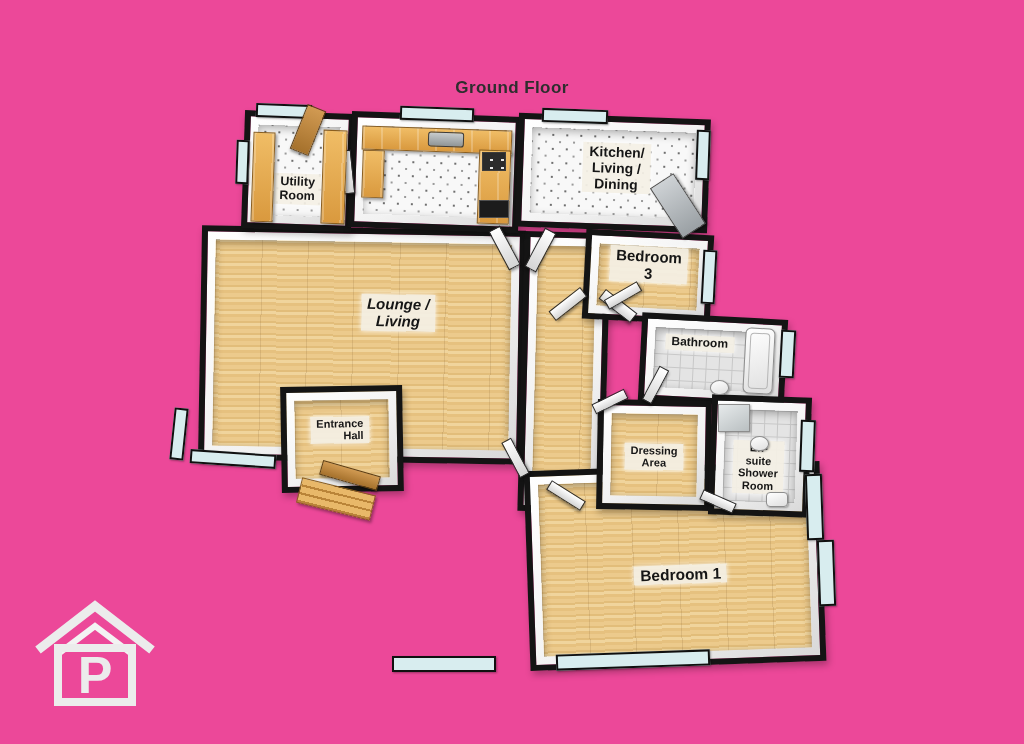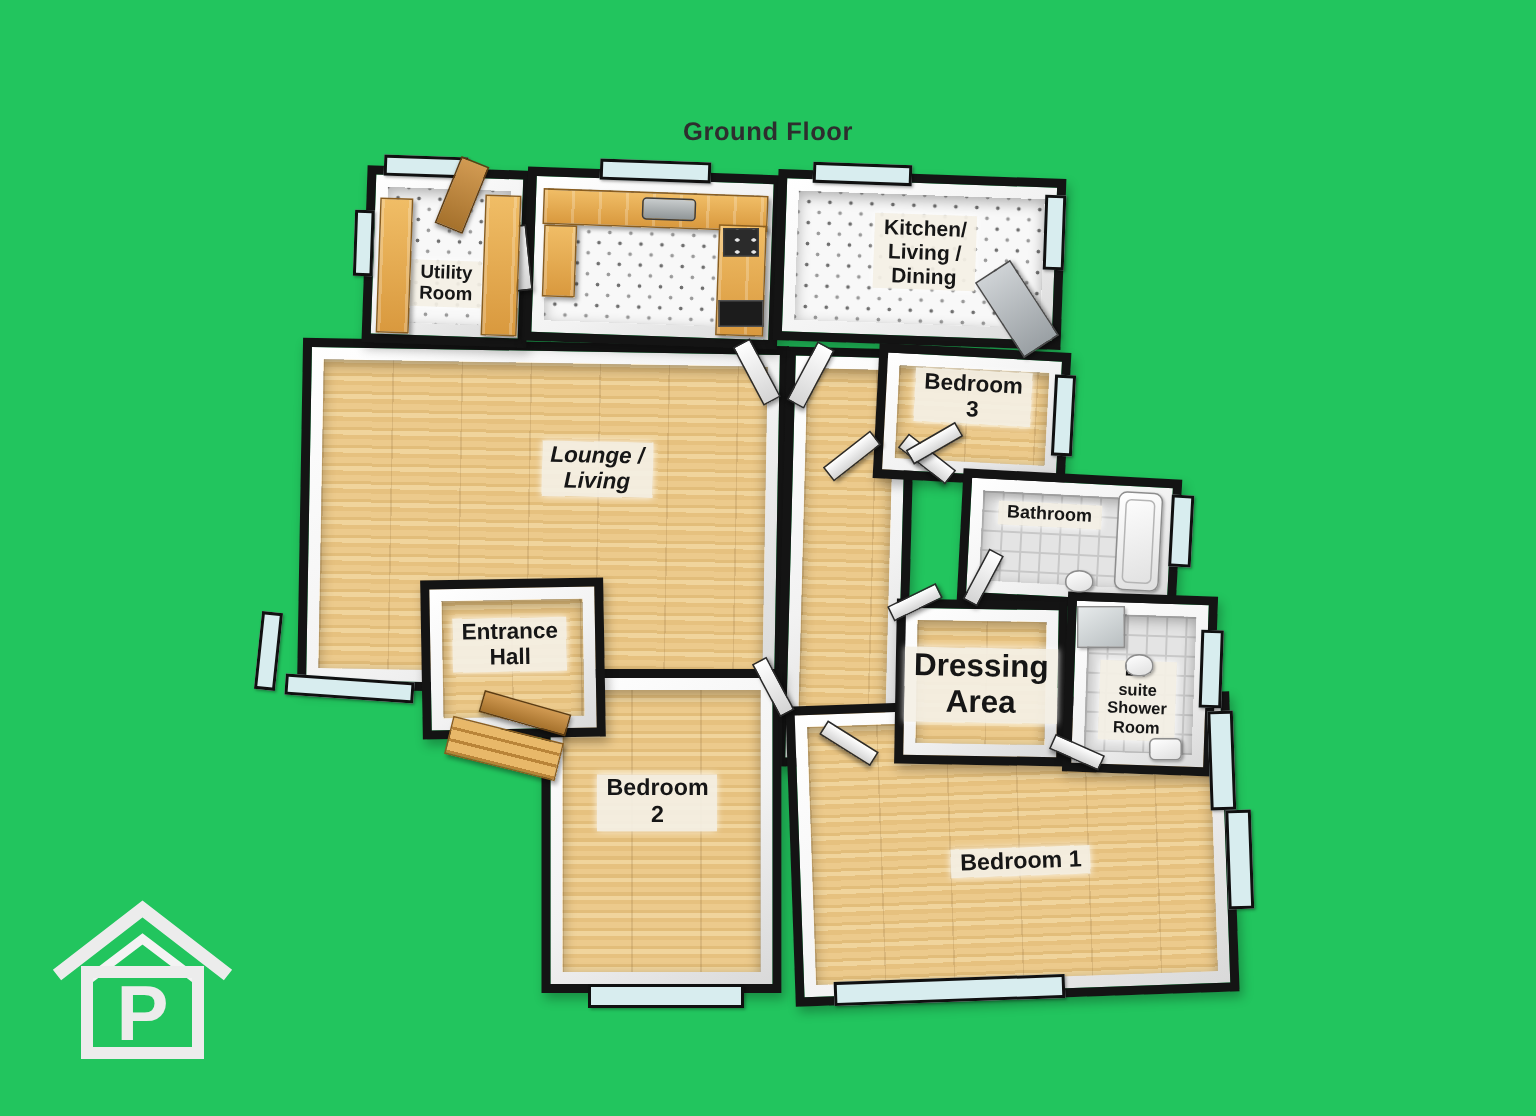--- a/index.html
+++ b/index.html
@@ -1,16 +1,16 @@
 <!DOCTYPE html>
 <html><head>
 <meta charset="utf-8">
 <style>
   html,body{margin:0;padding:0;background:#ffffff;}
-  #canvas{position:relative;width:1024px;height:744px;background:#22c55e;overflow:hidden;
+  #canvas{position:relative;width:1024px;height:744px;background:#ec4899;overflow:hidden;
           font-family:"Liberation Sans", sans-serif;}
   #plan-title{position:absolute;left:0;top:78px;width:1024px;text-align:center;
           font-size:17px;font-weight:bold;color:#2e2e2e;letter-spacing:.4px;}
   
   .room{position:absolute;box-sizing:border-box;border:6px solid #141414;
         background:linear-gradient(145deg,#ffffff 0%,#f2f2f2 55%,#d9d9d9 100%);
         box-shadow:2px 4px 7px rgba(0,0,0,.28);}
   .floor{position:absolute;inset:8px;box-shadow:inset 0 3px 9px rgba(0,0,0,.30);}
   .wood{background:
         repeating-linear-gradient(90deg, rgba(120,85,40,.16) 0 1px, rgba(0,0,0,0) 1px 46px),
@@ -54,25 +54,20 @@
     <div class="floor wood">
       <div class="room-label" style="left:62%;top:34%;font-size:15px;font-style:italic;">Lounge /
 Living</div>
     </div>
   </div>
 
   <div class="room" style="left:521px;top:232px;width:86px;height:280px;transform:rotate(1.5deg);">
     <div class="floor wood"></div>
   </div>
 
-  <div class="room" style="left:361px;top:446px;width:160px;height:216px;">
-    <div class="floor wood">
-      <div class="room-label" style="left:48%;top:40%;font-size:15.5px;">Bedroom 2</div>
-    </div>
-  </div>
 
   <div class="room" style="left:527px;top:466px;width:296px;height:200px;transform:rotate(-2deg);">
     <div class="floor wood">
       <div class="room-label" style="left:52%;top:55%;font-size:15.5px;">Bedroom 1</div>
     </div>
   </div>
 
   <div class="room" style="left:243px;top:112px;width:110px;height:118px;transform:rotate(2deg);">
     <div class="floor dots">
       <div class="room-label" style="left:50%;top:70%;font-size:12.5px;">Utility
@@ -99,36 +94,36 @@
   </div>
 
   <div class="room" style="left:640px;top:316px;width:146px;height:88px;transform:rotate(3deg);">
     <div class="floor tile">
       <div class="room-label" style="left:38%;top:24%;font-size:12px;">Bathroom</div>
     </div>
   </div>
 
   <div class="room" style="left:597px;top:400px;width:114px;height:110px;transform:rotate(1deg);">
     <div class="floor wood">
-      <div class="room-label" style="left:50%;top:52%;font-size:21px;">Dressing
+      <div class="room-label" style="left:50%;top:52%;font-size:11px;">Dressing
 Area</div>
     </div>
   </div>
 
   <div class="room" style="left:710px;top:396px;width:100px;height:120px;transform:rotate(2deg);">
     <div class="floor tile">
       <div class="room-label" style="left:48%;top:62%;font-size:11px;">En-suite
 Shower
 Room</div>
     </div>
   </div>
 
   <div class="room" style="left:281px;top:386px;width:122px;height:106px;transform:rotate(-1deg);">
     <div class="floor wood">
-      <div class="room-label" style="left:48%;top:38%;font-size:15px;">Entrance
+      <div class="room-label" style="left:48%;top:38%;font-size:11px;text-align:right;">Entrance
 Hall</div>
     </div>
   </div>
 
   <div class="window" style="left:256px;top:104px;width:52px;height:10px;transform:rotate(2deg);"></div>
   <div class="window" style="left:236px;top:140px;width:9px;height:40px;transform:rotate(2deg);"></div>
   <div class="window" style="left:400px;top:107px;width:70px;height:10px;transform:rotate(2deg);"></div>
   <div class="window" style="left:542px;top:109px;width:62px;height:10px;transform:rotate(2deg);"></div>
   <div class="window" style="left:696px;top:130px;width:10px;height:46px;transform:rotate(2deg);"></div>
   <div class="window" style="left:702px;top:250px;width:10px;height:50px;transform:rotate(3deg);"></div>

